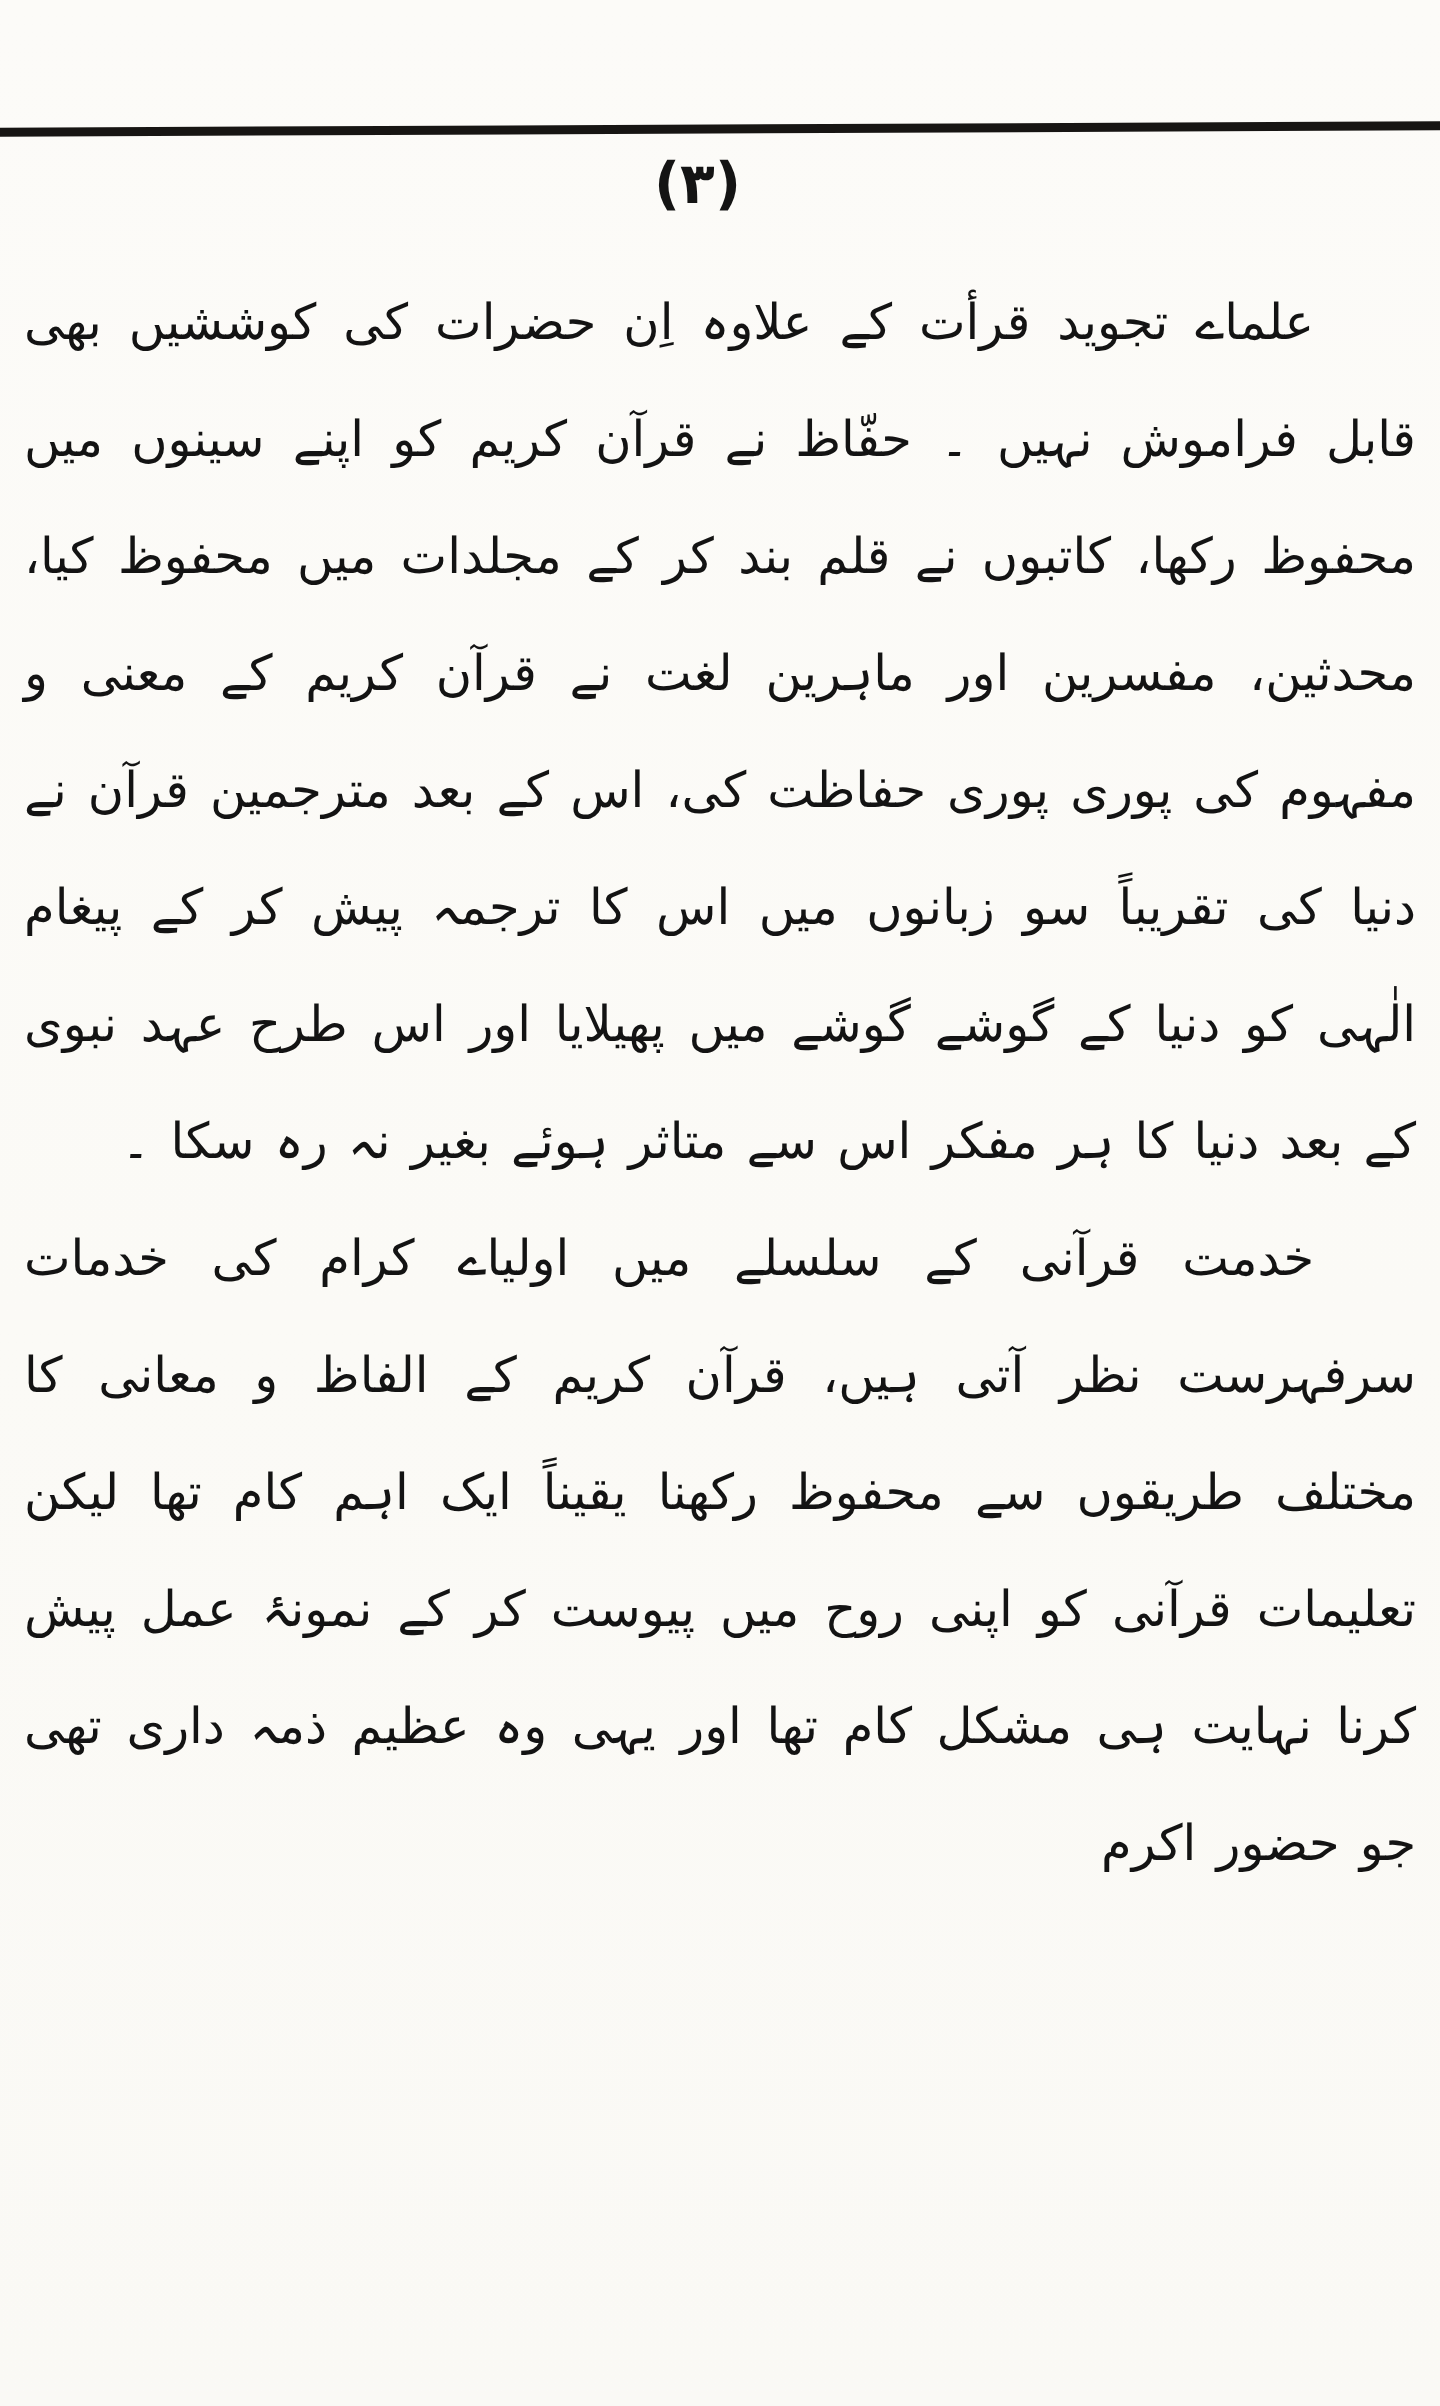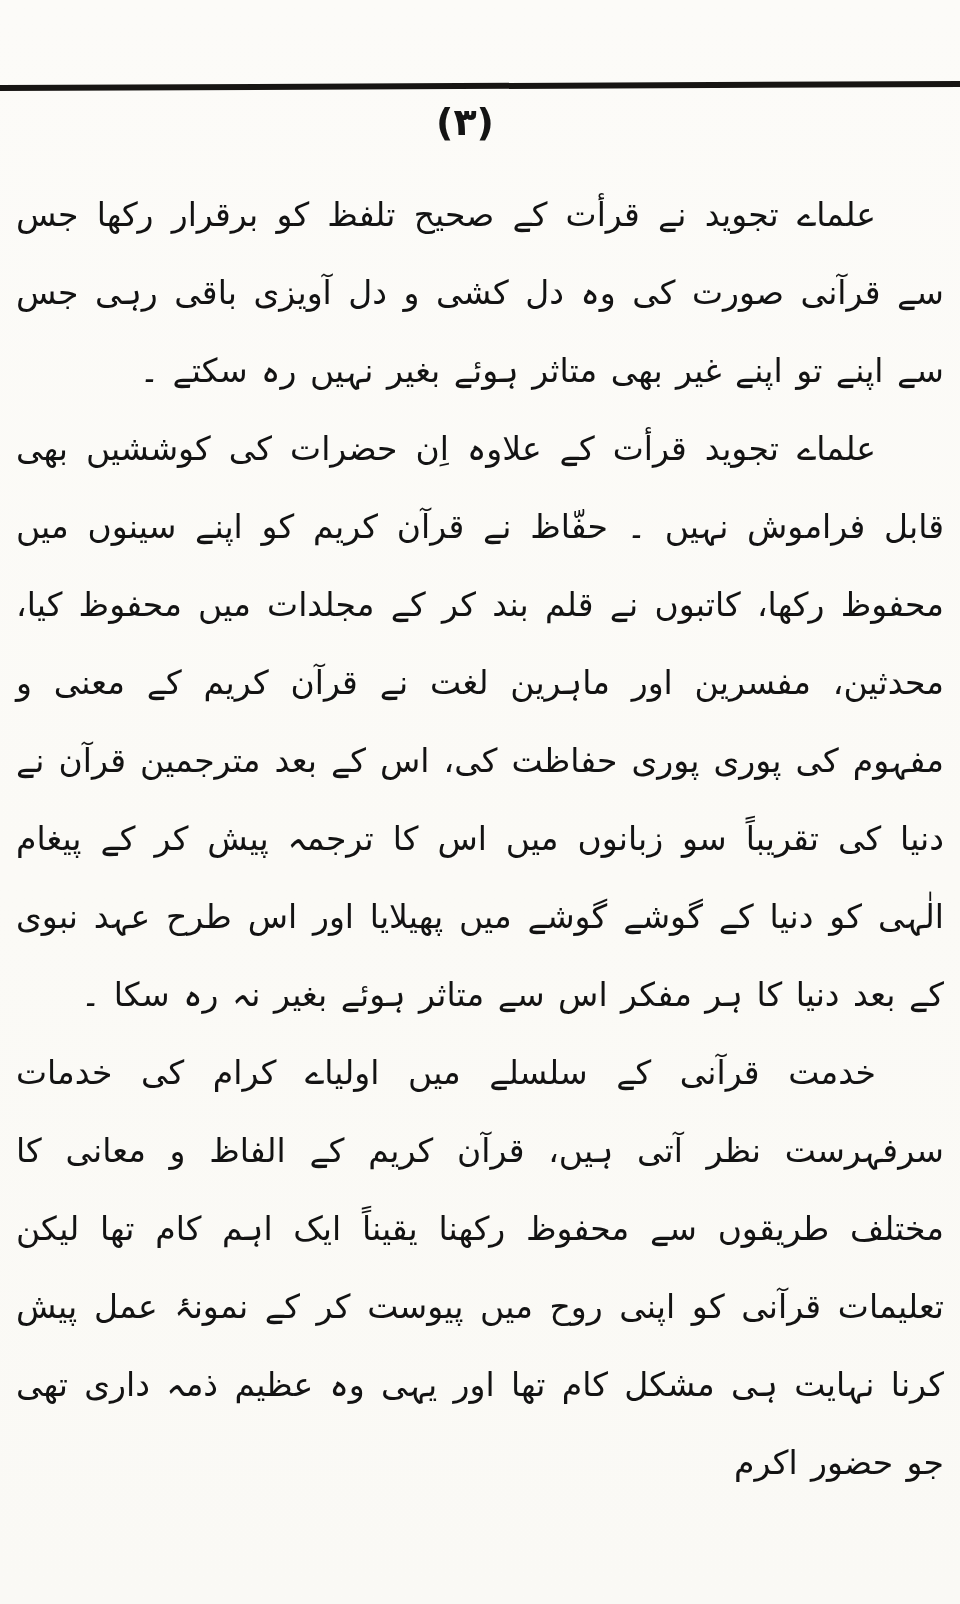--- a/index.html
+++ b/index.html
@@ -54,18 +54,17 @@
 <body>
 
 <div class="page">
 
 
   <div class="header-rule"></div>
 
   <div class="section-number">(۳)</div>
 
   <div class="body-text">
-    <p>علماے تجوید نے قرأت کے صحیح تلفظ کو برقرار رکھا جس سے قرآنی صورت کی وہ دل کشی و دل آویزی باقی رہی جس سے اپنے تو اپنے غیر بھی متاثر ہوئے بغیر نہیں رہ سکتے ۔</p>
     <p>علماے تجوید قرأت کے علاوہ اِن حضرات کی کوششیں بھی قابل فراموش نہیں ۔ حفّاظ نے قرآن کریم کو اپنے سینوں میں محفوظ رکھا، کاتبوں نے قلم بند کر کے مجلدات میں محفوظ کیا، محدثین، مفسرین اور ماہرین لغت نے قرآن کریم کے معنی و مفہوم کی پوری پوری حفاظت کی، اس کے بعد مترجمین قرآن نے دنیا کی تقریباً سو زبانوں میں اس کا ترجمہ پیش کر کے پیغام الٰہی کو دنیا کے گوشے گوشے میں پھیلایا اور اس طرح عہد نبوی کے بعد دنیا کا ہر مفکر اس سے متاثر ہوئے بغیر نہ رہ سکا ۔</p>
     <p><span>خدمت قرآنی کے سلسلے میں اولیاے کرام کی خدمات سرفہرست نظر آتی ہیں، قرآن کریم کے الفاظ و معانی کا مختلف طریقوں سے محفوظ رکھنا یقیناً ایک اہم کام تھا لیکن تعلیمات قرآنی کو اپنی روح میں پیوست کر کے نمونۂ عمل پیش کرنا نہایت ہی مشکل کام تھا اور یہی وہ عظیم ذمہ داری تھی جو حضور اکرم</span></p>
   </div>
 
 </div>
 
 </body></html>

